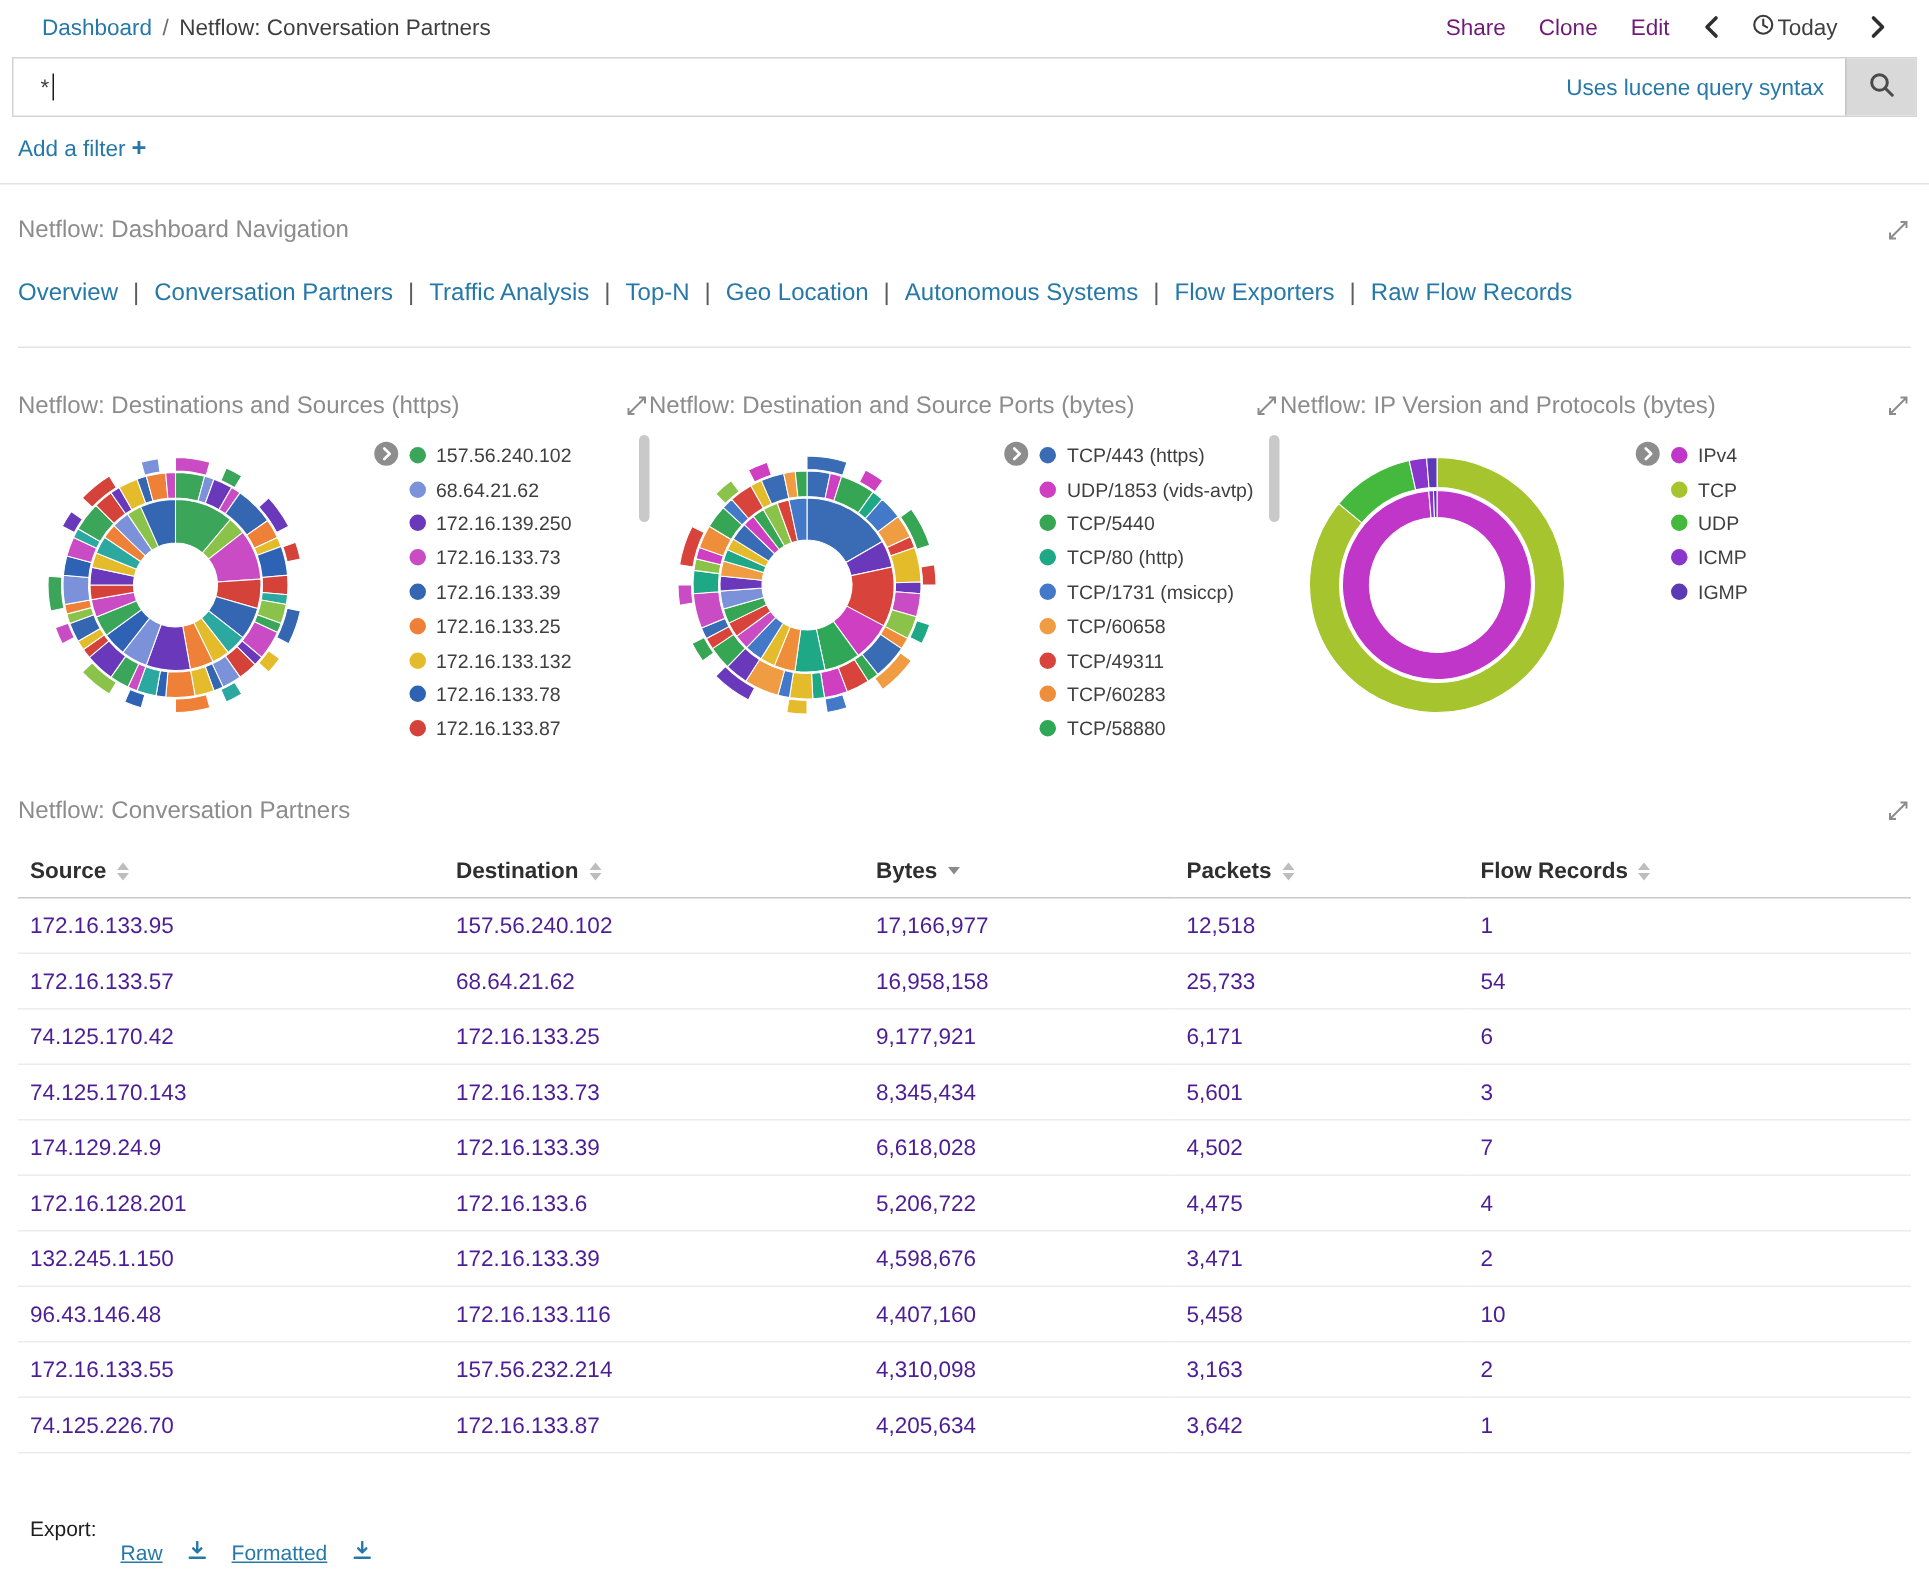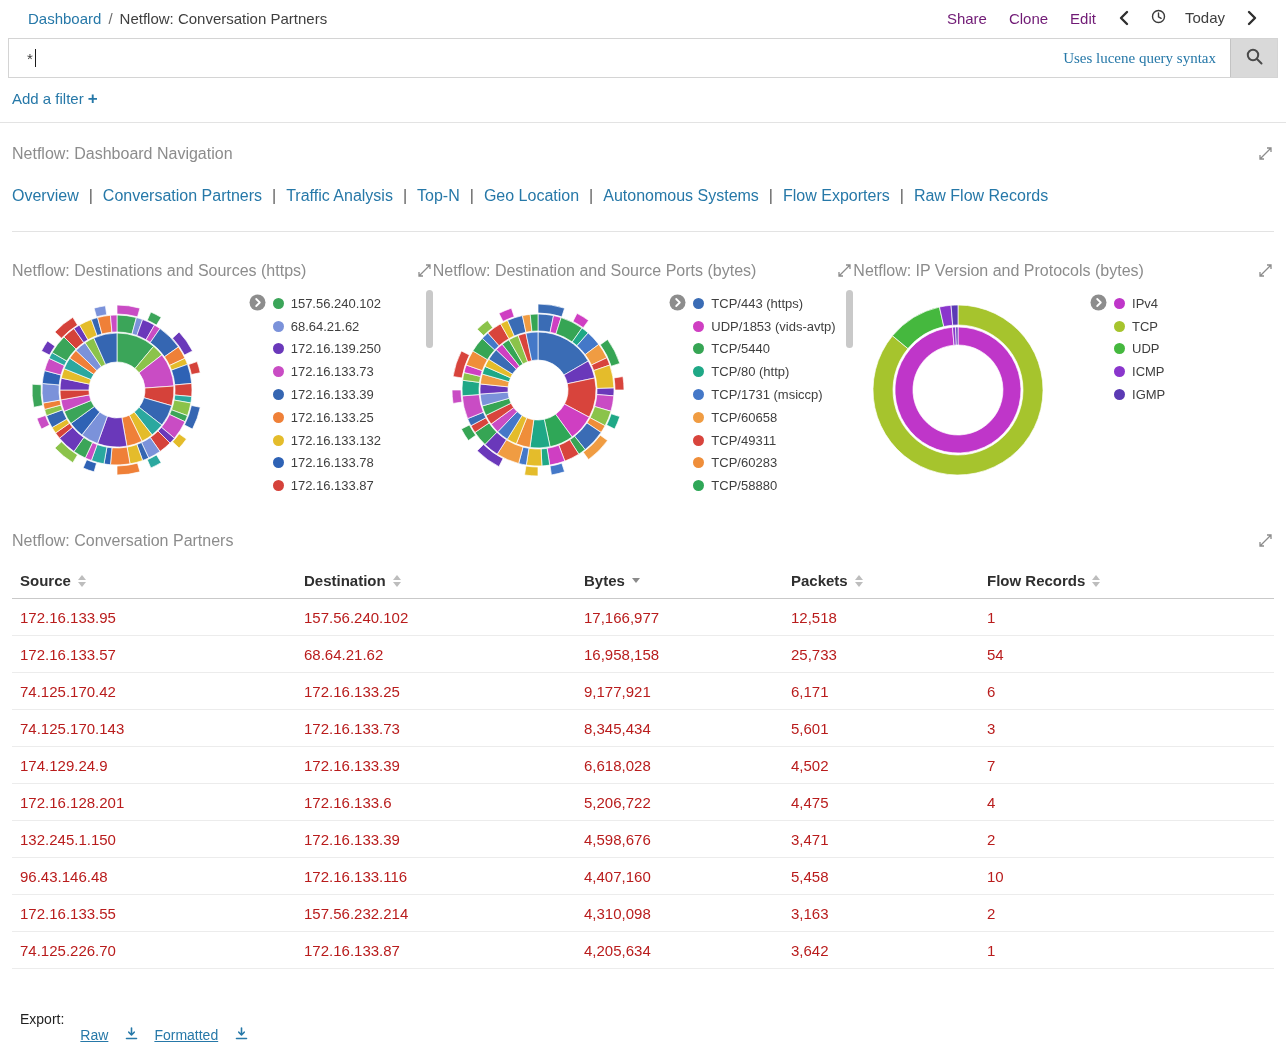--- a/index.html
+++ b/index.html
@@ -11,28 +11,28 @@
   }
   a { color:#2678a8; text-decoration:none; cursor:pointer; }
 
   
   .topbar { height:36px; display:flex; justify-content:space-between; align-items:center; padding:0 28px; }
   .breadcrumb { font-size:15px; display:flex; align-items:center; gap:7px; }
   .breadcrumb .sep { color:#6d6d6d; }
   .breadcrumb .current { color:#3f3f3f; }
   .topbar-right { display:flex; align-items:center; gap:22px; font-size:15px; }
   .topbar-action { color:#701a75; }
-  .today { display:flex; align-items:flex-start; gap:19px; color:#3f3f3f; }
+  .today { display:flex; align-items:center; gap:2px; color:#3f3f3f; }
   .nav-chevron { display:flex; align-items:center; cursor:pointer; }
 
   
   .query-bar { margin:2px 8px 0; height:40px; border:1px solid #d4d4d4; display:flex; align-items:center; background:#fff; }
   .query-input { flex:1; height:100%; display:flex; align-items:center; padding-left:18px; font-size:15px; cursor:text; }
   .caret { width:1px; height:18px; background:#1b1b1b; margin-left:2px; }
-  .query-hint { font-size:15px; margin-right:14px; white-space:nowrap;font-family:Liberation Serif, serif; }
+  .query-hint { font-size:15px; margin-right:14px; white-space:nowrap; }
   .search-btn { width:47px; height:100%; background:#d9d9d9; border:none; border-left:1px solid #c3c3c3; display:flex; align-items:center; justify-content:center; cursor:pointer; padding:0; }
 
   
   .filter-bar { padding:11px 12px 13px; font-size:15px; border-bottom:1px solid #e3e3e3; }
   .filter-bar .plus { font-weight:700; font-size:17px; margin-left:4px; }
 
   
   .content { padding:0 12px; }
   .panel-title-row { display:flex; justify-content:space-between; align-items:flex-start; }
   .panel-title { margin:0; font-size:16px; font-weight:400; color:#8c8c8c; }
@@ -53,21 +53,21 @@
   ul.legend li { display:flex; align-items:center; gap:7px; height:22.8px; font-size:13px; color:#3f3f3f; white-space:nowrap; cursor:pointer; }
   .dot { width:11px; height:11px; border-radius:50%; flex:none; }
   .legend-scrollbar { position:absolute; right:0; top:6px; width:7px; height:58px; border-radius:4px; background:#c9c9c9; }
 
   
   .table-panel { margin-top:20px; }
   table { width:100%; border-collapse:collapse; margin-top:12px; table-layout:fixed; }
   th { font-size:15px; font-weight:700; color:#2f2f2f; text-align:left; padding:10px 0 9px 8px; border-bottom:1px solid #c9c9c9; cursor:pointer; }
   th:nth-child(1){ width:284px; } th:nth-child(2){ width:280px; }
   th:nth-child(3){ width:207px; } th:nth-child(4){ width:196px; }
-  td { font-size:15px; color:#b91c1c; padding:10px 0 9px 8px; border-bottom:1px solid #ececec; }
+  td { font-size:15px; color:#4c1d95; padding:10px 0 9px 8px; border-bottom:1px solid #ececec; }
   .hdr { display:inline-flex; align-items:center; }
   .sort { display:inline-flex; flex-direction:column; margin-left:7px; }
   .tri { display:block; width:0; height:0; border-left:4px solid transparent; border-right:4px solid transparent; }
   .tri.up { border-bottom:5px solid #bdbdbd; margin-bottom:2px; }
   .tri.down { border-top:5px solid #bdbdbd; }
   .tri.down.dark { border-top-color:#8a8a8a; }
 
   
   .export-row { margin-top:26px; padding-left:8px; font-size:14px; color:#1f1f1f; display:flex; align-items:center; gap:16px; }
   .export-link { text-decoration:underline; display:inline-flex; align-items:center; gap:17px;margin-top:32px; }

